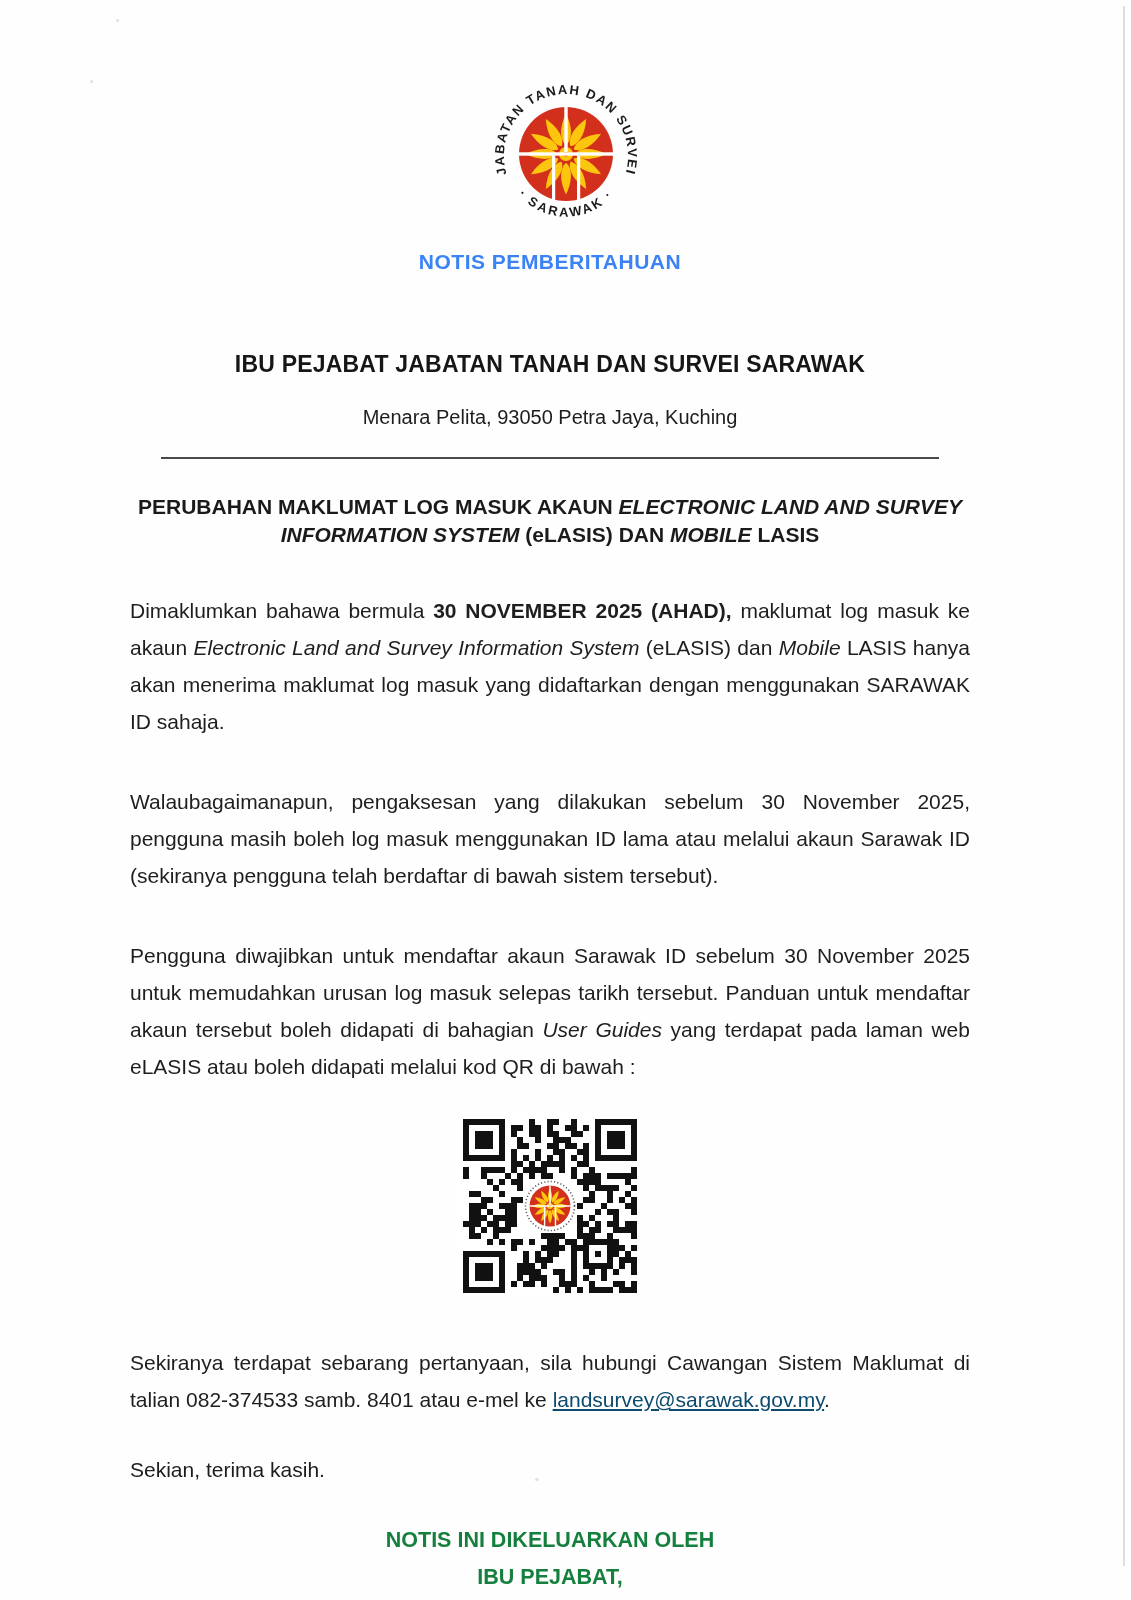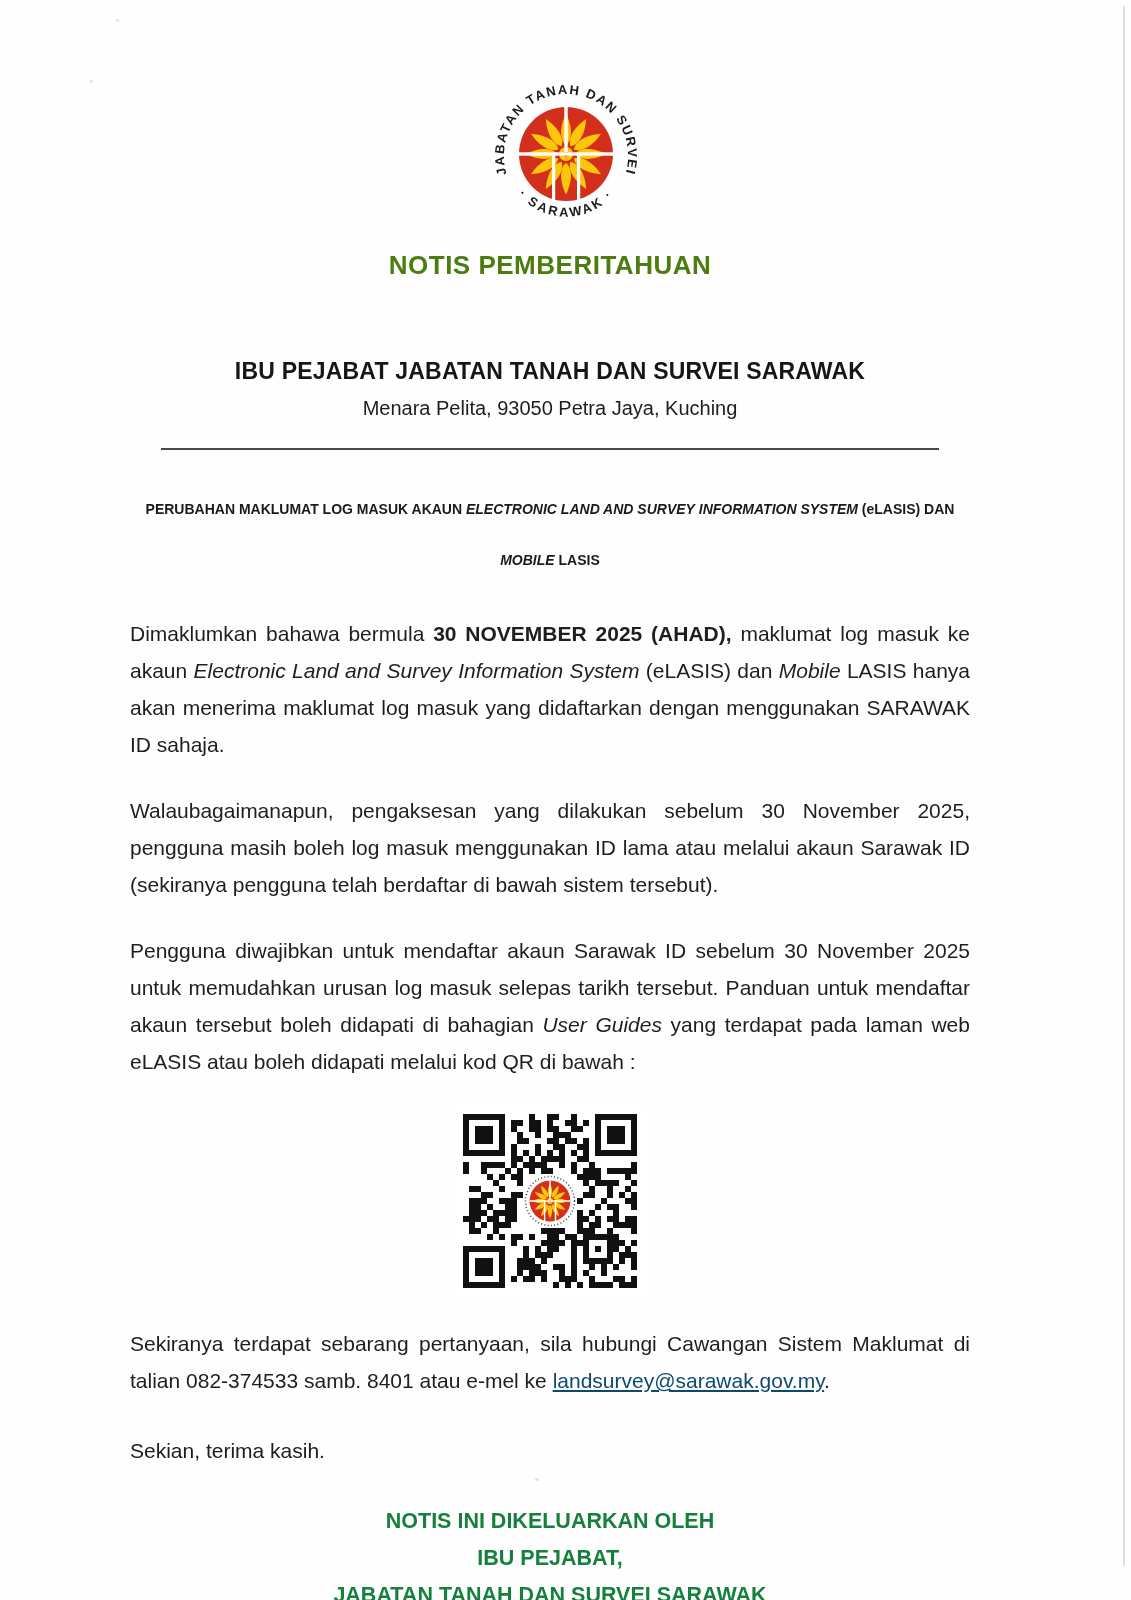--- a/index.html
+++ b/index.html
@@ -12,38 +12,38 @@
   }
   .page{position:absolute;inset:0;overflow:hidden;background:#fefefe;}
   .edge-line{position:absolute;left:1123px;top:6px;width:2px;height:1560px;background:#dcdfde;}
   .speck{position:absolute;border-radius:50%;background:#c9c9c9;opacity:.55;}
 
   .logo-wrap{width:176px;margin:76px auto 0;display:block;}
   .content{margin-left:130px;width:840px;}
 
   .doc-title{
     margin:18px 0 0;text-align:center;
-    font-size:26px;font-weight:700;letter-spacing:.5px;color:#4d7c0f;
+    font-size:21px;font-weight:700;letter-spacing:.5px;color:#3b82f6;
   }
   .org-name{
     margin-top:77px;text-align:center;
     font-size:23px;font-weight:700;color:#161616;letter-spacing:.2px;
   }
-  .org-address{margin-top:12px;text-align:center;font-size:20px;}
+  .org-address{margin-top:28px;text-align:center;font-size:20px;}
   .divider{
     width:778px;margin:28px auto 0;border:0;height:0;
     border-top:2px solid #4a4a4a;
   }
   .subject{
     margin:34px auto 0;text-align:center;
-    font-size:14px;font-weight:700;line-height:51px;color:#1a1a1a;
+    font-size:21px;font-weight:700;line-height:28px;color:#1a1a1a;
   }
   .subject em{font-style:italic;}
   .body-par{
-    margin:29px 0 0;font-size:21px;line-height:37px;
+    margin:43px 0 0;font-size:21px;line-height:37px;
     text-align:justify;color:#1e1e1e;
   }
   .body-par b{font-weight:700;}
   .body-par em{font-style:italic;}
   .email-link{color:#0c4a6e;text-decoration:underline;cursor:pointer;}
 
   .qr-wrap{position:relative;width:190px;height:190px;margin:26px auto 0;}
   .qr-wrap svg.qr{display:block;}
   .qr-logo{
     position:absolute;left:50%;top:50%;width:54px;height:54px;

